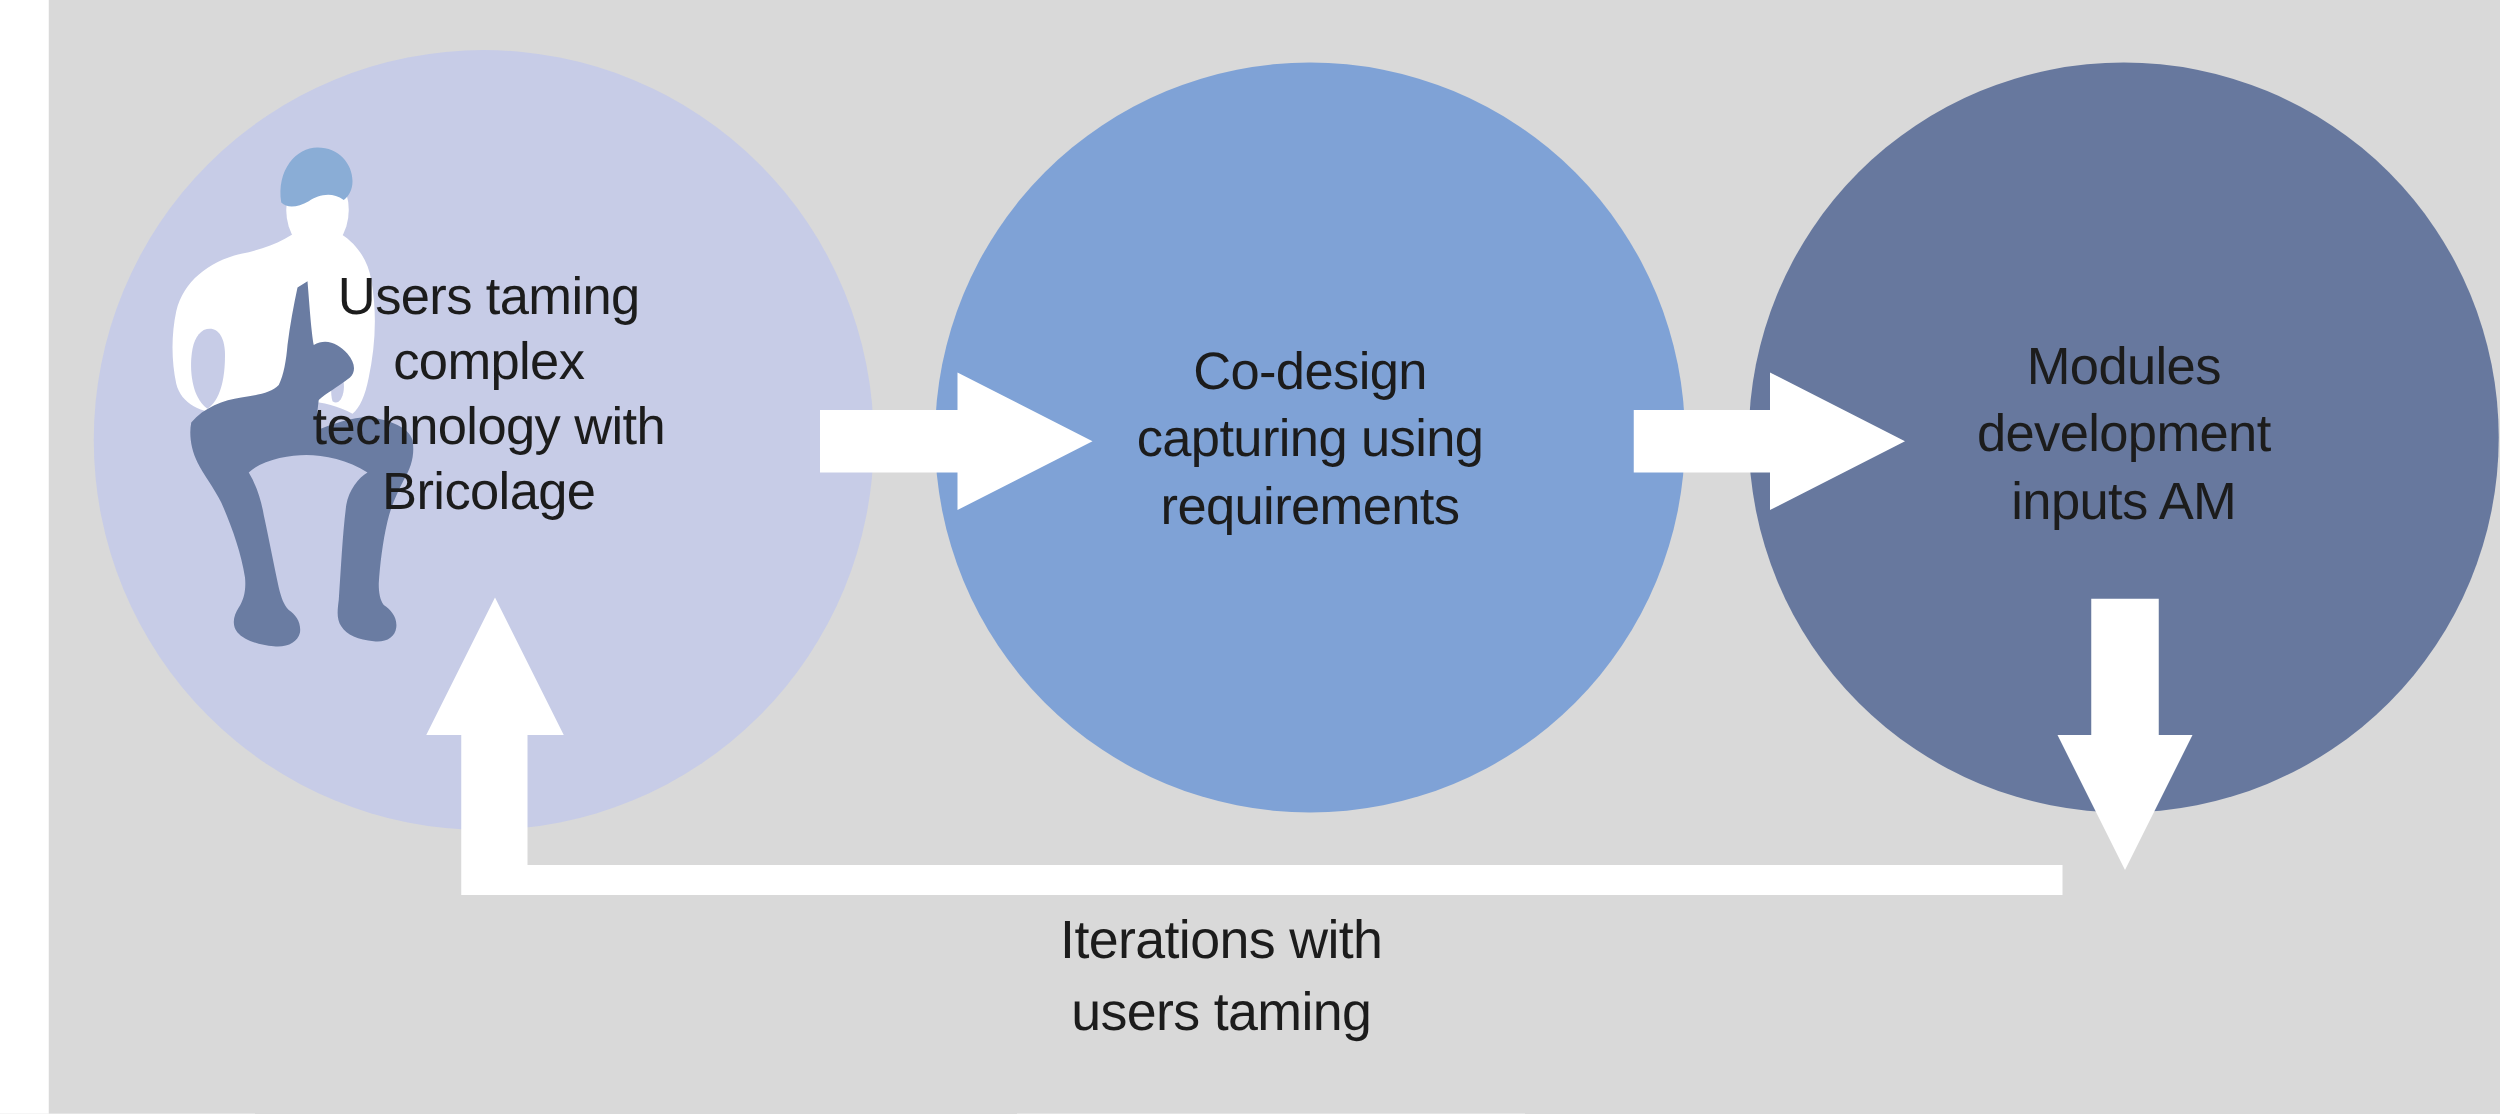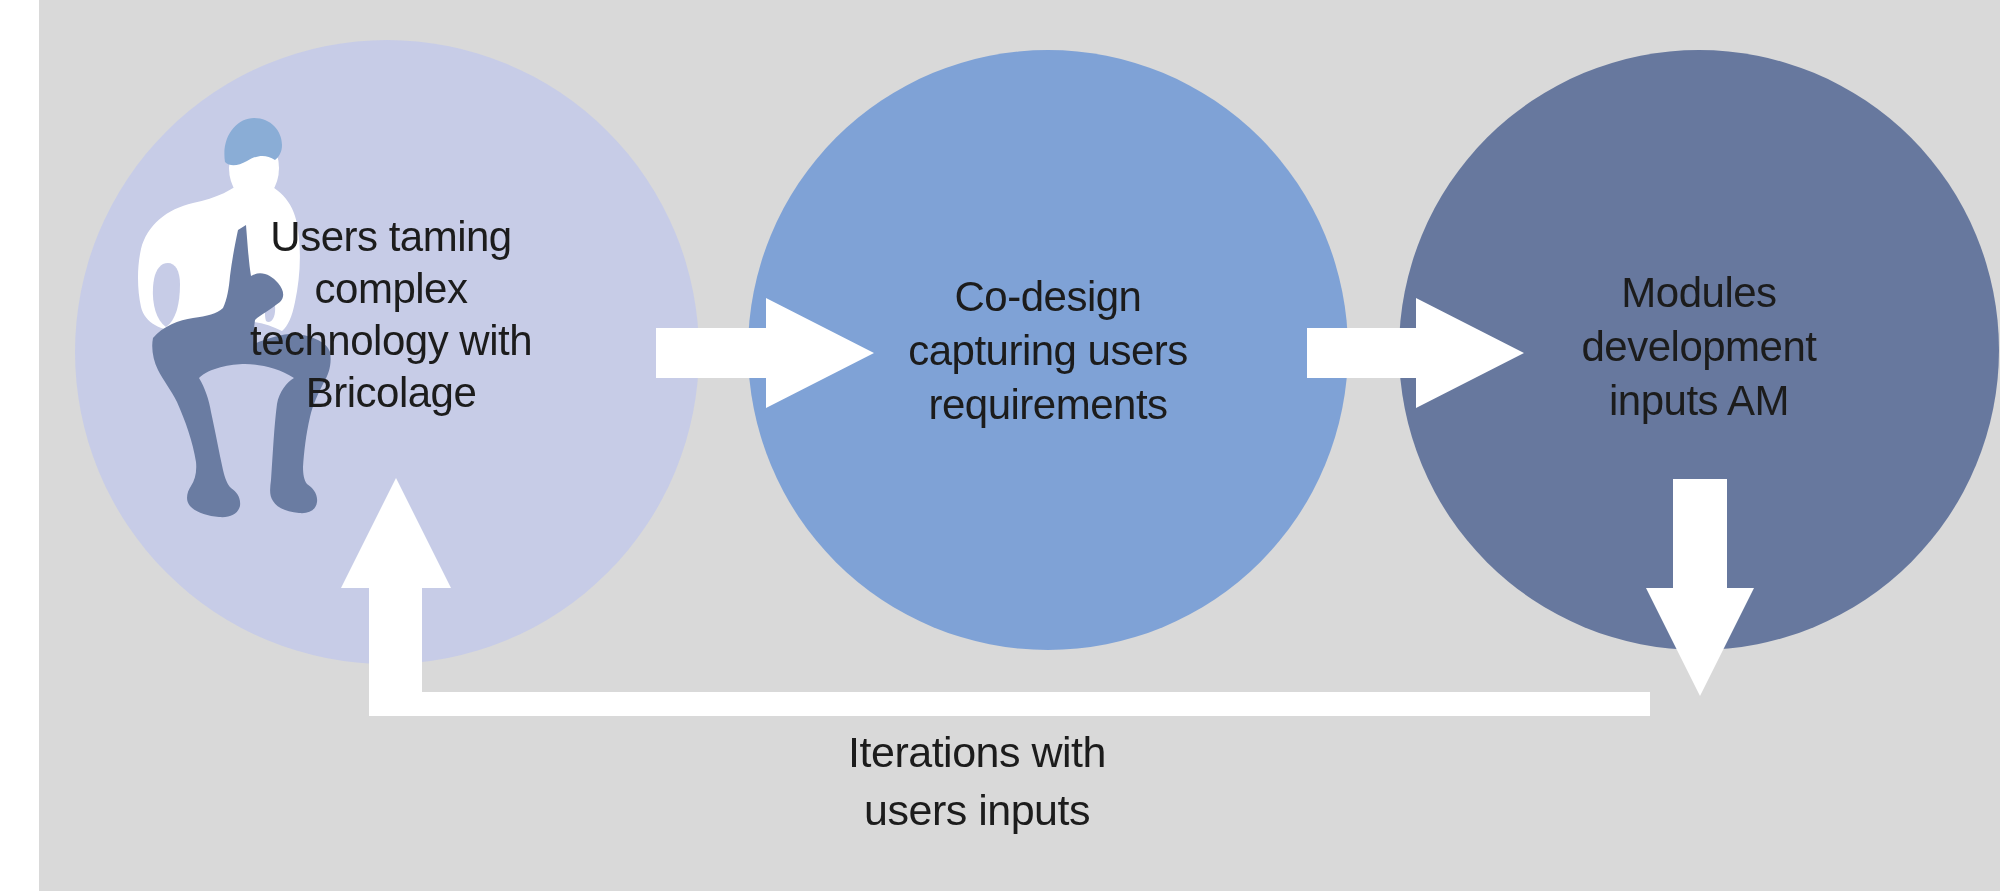--- a/index.html
+++ b/index.html
@@ -71,21 +71,21 @@
     <polygon points="1268,328 1377,328 1377,298 1485,353 1377,408 1377,378 1268,378" style="fill: rgb(255, 255, 255);"></polygon>
     <polygon points="1634,479 1688,479 1688,588 1715,588 1661,696 1607,588 1634,588" style="fill: rgb(255, 255, 255);"></polygon>
     <polygon points="357,478 412,588 383,588 383,692 1611,692 1611,716 330,716 330,588 302,588" style="fill: rgb(255, 255, 255);"></polygon>
   </svg>
 
   <div class="label l1" style="color: rgb(28, 28, 28);">Users taming
 complex
 technology with
 Bricolage</div>
   <div class="label l2" style="color: rgb(28, 28, 28);">Co-design
-capturing users
+capturing using
 requirements</div>
   <div class="label l3" style="color: rgb(28, 28, 28);">Modules
 development
 inputs AM</div>
 
   <div class="label lf" style="color: rgb(28, 28, 28);">Iterations with
-users inputs</div>
+users taming</div>
 </div>
 
 </body></html>

